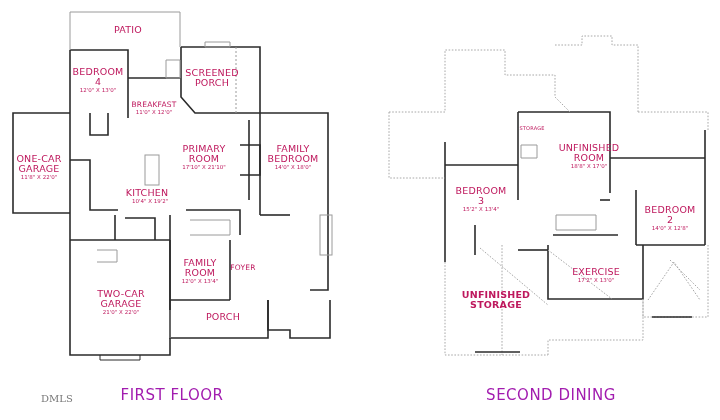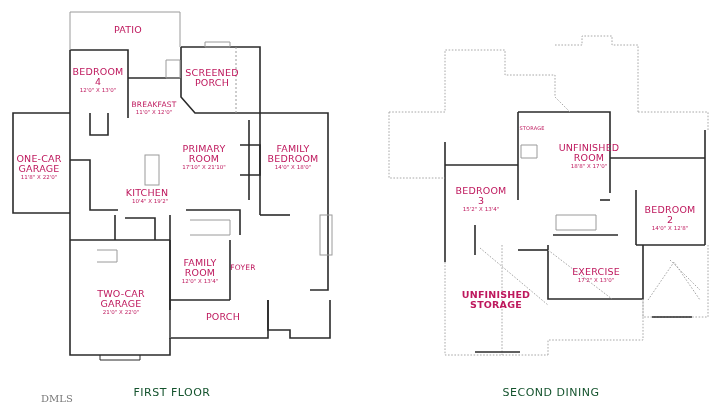--- a/index.html
+++ b/index.html
@@ -3,21 +3,21 @@
 <meta charset="utf-8">
 <style>
   html, body { margin:0; padding:0; background:#ffffff; }
   body { width:720px; height:420px; position:relative; overflow:hidden; font-family:"DejaVu Sans", sans-serif; color:#2b2b2b; }
   svg.plan { position:absolute; left:0; top:0; width:720px; height:420px; }
   .lbl { position:absolute; text-align:center; line-height:1.05; color:#be185d; white-space:nowrap; transform:translateX(-50%); }
   .lbl .name { font-size:9.5px; letter-spacing:0.2px; display:block; }
   .lbl .dim { font-size:5.5px; display:block; margin-top:1px; }
   .lbl.small .name { font-size:7.5px; }
   .lbl.tiny .name { font-size:5px; }
-  .floor-title { position:absolute; font-size:11px; letter-spacing:0.5px; color:#14532d; transform:translateX(-50%); white-space:nowrap; }
+  .floor-title { position:absolute; font-size:15px; letter-spacing:0.5px; color:#a21caf; transform:translateX(-50%); white-space:nowrap; }
   .watermark { position:absolute; left:0; top:393px; font-size:10px; color:#777; font-family:"DejaVu Serif", serif;margin-left:41px; }
 </style>
 </head>
 <body>
 
 <svg class="plan" viewBox="0 0 720 420">
   <g fill="none" stroke="#2b2b2b" stroke-width="1.6">
 
     <path d="M70 50 L70 240"></path>
     <path d="M70 50 L128 50 L128 118"></path>

